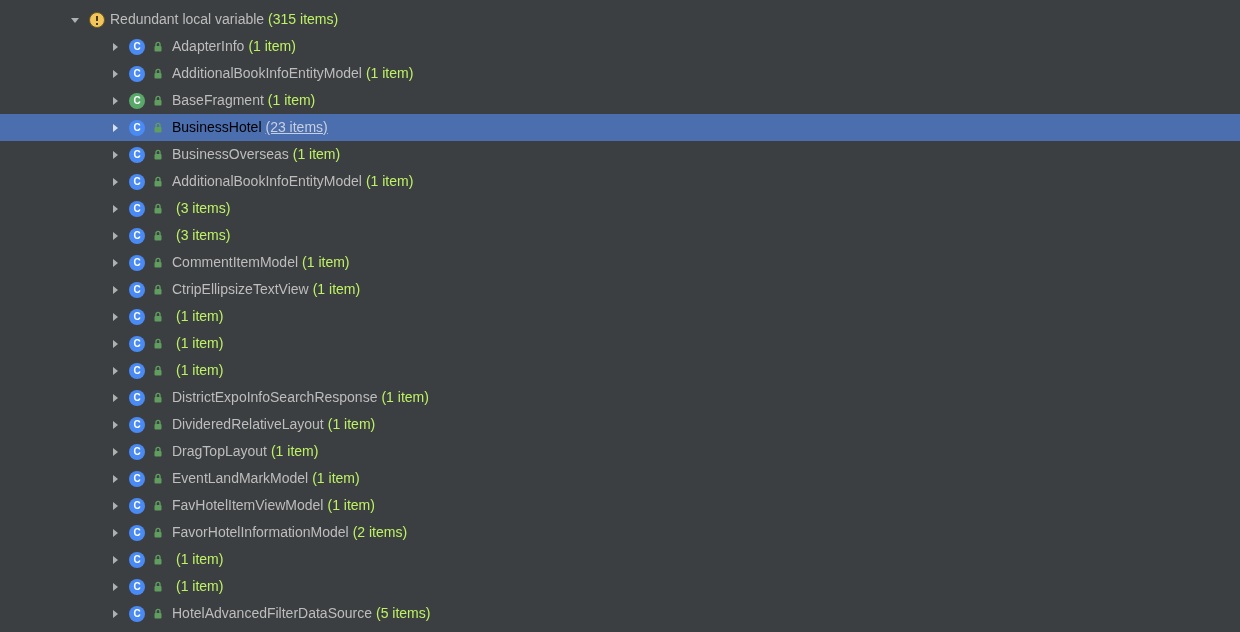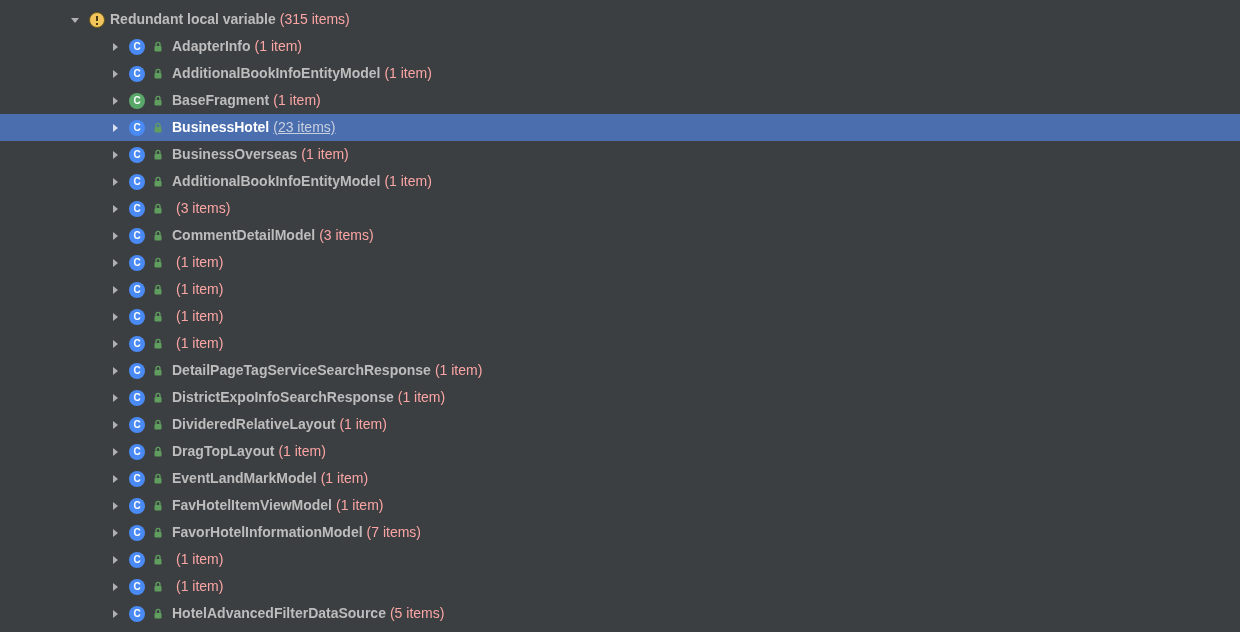--- a/index.html
+++ b/index.html
@@ -85,28 +85,28 @@
     width: 16px;
     height: 16px;
     justify-content: center;
     align-items: center;
     margin-right: 6px;
     flex-shrink: 0;
   }
   .lock-slot svg { display: block; }
   .label {
     color: #bbbbbb;
-    font-weight: 700;
+    font-weight: 400;
   }
   .row .label { color: #bdbdbd; }
   .count {
-    color: #fca5a5;
+    color: #bef264;
     margin-left: 4px;
   }
-  .row.selected .label { color: #ffffff; text-align: center; }
+  .row.selected .label { color: #000000; text-align: center; }
   .row.selected .count { color: #c8d0e0; text-decoration: underline; }
   .row.selected .arrow svg path { fill: #d8e0ef; }
 </style>
 </head>
 <body>
 
 <div class="tree">
 
   <div class="row indent-0">
     <span class="arrow">
@@ -255,107 +255,107 @@
         </span>
         <span class="icon-slot">
           <span class="class-circle">C</span>
         </span>
         <span class="lock-slot">
           <svg width="12" height="12" viewBox="0 0 12 12">
             <rect x="2.5" y="5" width="7" height="5.5" rx="1" fill="#5f9e5f"></rect>
             <path d="M4 5 V3.4 a2 2 0 0 1 4 0 V5" fill="none" stroke="#5f9e5f" stroke-width="1.4"></path>
           </svg>
         </span>
-        <span class="label">CommentDetailModel</span>
         <span class="count">(3 items)</span>
       </div>
       <div class="row indent-1">
         <span class="arrow">
           <svg width="10" height="10" viewBox="0 0 10 10">
             <path d="M3 1 L8 5 L3 9 Z" fill="#aeb0b2"></path>
           </svg>
         </span>
         <span class="icon-slot">
           <span class="class-circle">C</span>
         </span>
         <span class="lock-slot">
           <svg width="12" height="12" viewBox="0 0 12 12">
             <rect x="2.5" y="5" width="7" height="5.5" rx="1" fill="#5f9e5f"></rect>
             <path d="M4 5 V3.4 a2 2 0 0 1 4 0 V5" fill="none" stroke="#5f9e5f" stroke-width="1.4"></path>
           </svg>
         </span>
-        <span class="count">(1 item)</span>
-      </div>
-      <div class="row indent-1">
-        <span class="arrow">
-          <svg width="10" height="10" viewBox="0 0 10 10">
-            <path d="M3 1 L8 5 L3 9 Z" fill="#aeb0b2"></path>
-          </svg>
-        </span>
-        <span class="icon-slot">
-          <span class="class-circle">C</span>
-        </span>
-        <span class="lock-slot">
-          <svg width="12" height="12" viewBox="0 0 12 12">
-            <rect x="2.5" y="5" width="7" height="5.5" rx="1" fill="#5f9e5f"></rect>
-            <path d="M4 5 V3.4 a2 2 0 0 1 4 0 V5" fill="none" stroke="#5f9e5f" stroke-width="1.4"></path>
-          </svg>
-        </span>
-        <span class="count">(1 item)</span>
-      </div>
-      <div class="row indent-1">
-        <span class="arrow">
-          <svg width="10" height="10" viewBox="0 0 10 10">
-            <path d="M3 1 L8 5 L3 9 Z" fill="#aeb0b2"></path>
-          </svg>
-        </span>
-        <span class="icon-slot">
-          <span class="class-circle">C</span>
-        </span>
-        <span class="lock-slot">
-          <svg width="12" height="12" viewBox="0 0 12 12">
-            <rect x="2.5" y="5" width="7" height="5.5" rx="1" fill="#5f9e5f"></rect>
-            <path d="M4 5 V3.4 a2 2 0 0 1 4 0 V5" fill="none" stroke="#5f9e5f" stroke-width="1.4"></path>
-          </svg>
-        </span>
-        <span class="count">(1 item)</span>
-      </div>
-      <div class="row indent-1">
-        <span class="arrow">
-          <svg width="10" height="10" viewBox="0 0 10 10">
-            <path d="M3 1 L8 5 L3 9 Z" fill="#aeb0b2"></path>
-          </svg>
-        </span>
-        <span class="icon-slot">
-          <span class="class-circle">C</span>
-        </span>
-        <span class="lock-slot">
-          <svg width="12" height="12" viewBox="0 0 12 12">
-            <rect x="2.5" y="5" width="7" height="5.5" rx="1" fill="#5f9e5f"></rect>
-            <path d="M4 5 V3.4 a2 2 0 0 1 4 0 V5" fill="none" stroke="#5f9e5f" stroke-width="1.4"></path>
-          </svg>
-        </span>
-        <span class="count">(1 item)</span>
-      </div>
-      <div class="row indent-1">
-        <span class="arrow">
-          <svg width="10" height="10" viewBox="0 0 10 10">
-            <path d="M3 1 L8 5 L3 9 Z" fill="#aeb0b2"></path>
-          </svg>
-        </span>
-        <span class="icon-slot">
-          <span class="class-circle">C</span>
-        </span>
-        <span class="lock-slot">
-          <svg width="12" height="12" viewBox="0 0 12 12">
-            <rect x="2.5" y="5" width="7" height="5.5" rx="1" fill="#5f9e5f"></rect>
-            <path d="M4 5 V3.4 a2 2 0 0 1 4 0 V5" fill="none" stroke="#5f9e5f" stroke-width="1.4"></path>
-          </svg>
-        </span>
-        <span class="label">DetailPageTagServiceSearchResponse</span>
+        <span class="label">CommentItemModel</span>
+        <span class="count">(1 item)</span>
+      </div>
+      <div class="row indent-1">
+        <span class="arrow">
+          <svg width="10" height="10" viewBox="0 0 10 10">
+            <path d="M3 1 L8 5 L3 9 Z" fill="#aeb0b2"></path>
+          </svg>
+        </span>
+        <span class="icon-slot">
+          <span class="class-circle">C</span>
+        </span>
+        <span class="lock-slot">
+          <svg width="12" height="12" viewBox="0 0 12 12">
+            <rect x="2.5" y="5" width="7" height="5.5" rx="1" fill="#5f9e5f"></rect>
+            <path d="M4 5 V3.4 a2 2 0 0 1 4 0 V5" fill="none" stroke="#5f9e5f" stroke-width="1.4"></path>
+          </svg>
+        </span>
+        <span class="label">CtripEllipsizeTextView</span>
+        <span class="count">(1 item)</span>
+      </div>
+      <div class="row indent-1">
+        <span class="arrow">
+          <svg width="10" height="10" viewBox="0 0 10 10">
+            <path d="M3 1 L8 5 L3 9 Z" fill="#aeb0b2"></path>
+          </svg>
+        </span>
+        <span class="icon-slot">
+          <span class="class-circle">C</span>
+        </span>
+        <span class="lock-slot">
+          <svg width="12" height="12" viewBox="0 0 12 12">
+            <rect x="2.5" y="5" width="7" height="5.5" rx="1" fill="#5f9e5f"></rect>
+            <path d="M4 5 V3.4 a2 2 0 0 1 4 0 V5" fill="none" stroke="#5f9e5f" stroke-width="1.4"></path>
+          </svg>
+        </span>
+        <span class="count">(1 item)</span>
+      </div>
+      <div class="row indent-1">
+        <span class="arrow">
+          <svg width="10" height="10" viewBox="0 0 10 10">
+            <path d="M3 1 L8 5 L3 9 Z" fill="#aeb0b2"></path>
+          </svg>
+        </span>
+        <span class="icon-slot">
+          <span class="class-circle">C</span>
+        </span>
+        <span class="lock-slot">
+          <svg width="12" height="12" viewBox="0 0 12 12">
+            <rect x="2.5" y="5" width="7" height="5.5" rx="1" fill="#5f9e5f"></rect>
+            <path d="M4 5 V3.4 a2 2 0 0 1 4 0 V5" fill="none" stroke="#5f9e5f" stroke-width="1.4"></path>
+          </svg>
+        </span>
+        <span class="count">(1 item)</span>
+      </div>
+      <div class="row indent-1">
+        <span class="arrow">
+          <svg width="10" height="10" viewBox="0 0 10 10">
+            <path d="M3 1 L8 5 L3 9 Z" fill="#aeb0b2"></path>
+          </svg>
+        </span>
+        <span class="icon-slot">
+          <span class="class-circle">C</span>
+        </span>
+        <span class="lock-slot">
+          <svg width="12" height="12" viewBox="0 0 12 12">
+            <rect x="2.5" y="5" width="7" height="5.5" rx="1" fill="#5f9e5f"></rect>
+            <path d="M4 5 V3.4 a2 2 0 0 1 4 0 V5" fill="none" stroke="#5f9e5f" stroke-width="1.4"></path>
+          </svg>
+        </span>
         <span class="count">(1 item)</span>
       </div>
       <div class="row indent-1">
         <span class="arrow">
           <svg width="10" height="10" viewBox="0 0 10 10">
             <path d="M3 1 L8 5 L3 9 Z" fill="#aeb0b2"></path>
           </svg>
         </span>
         <span class="icon-slot">
           <span class="class-circle">C</span>
@@ -450,21 +450,21 @@
         <span class="icon-slot">
           <span class="class-circle">C</span>
         </span>
         <span class="lock-slot">
           <svg width="12" height="12" viewBox="0 0 12 12">
             <rect x="2.5" y="5" width="7" height="5.5" rx="1" fill="#5f9e5f"></rect>
             <path d="M4 5 V3.4 a2 2 0 0 1 4 0 V5" fill="none" stroke="#5f9e5f" stroke-width="1.4"></path>
           </svg>
         </span>
         <span class="label">FavorHotelInformationModel</span>
-        <span class="count">(7 items)</span>
+        <span class="count">(2 items)</span>
       </div>
       <div class="row indent-1">
         <span class="arrow">
           <svg width="10" height="10" viewBox="0 0 10 10">
             <path d="M3 1 L8 5 L3 9 Z" fill="#aeb0b2"></path>
           </svg>
         </span>
         <span class="icon-slot">
           <span class="class-circle">C</span>
         </span>

